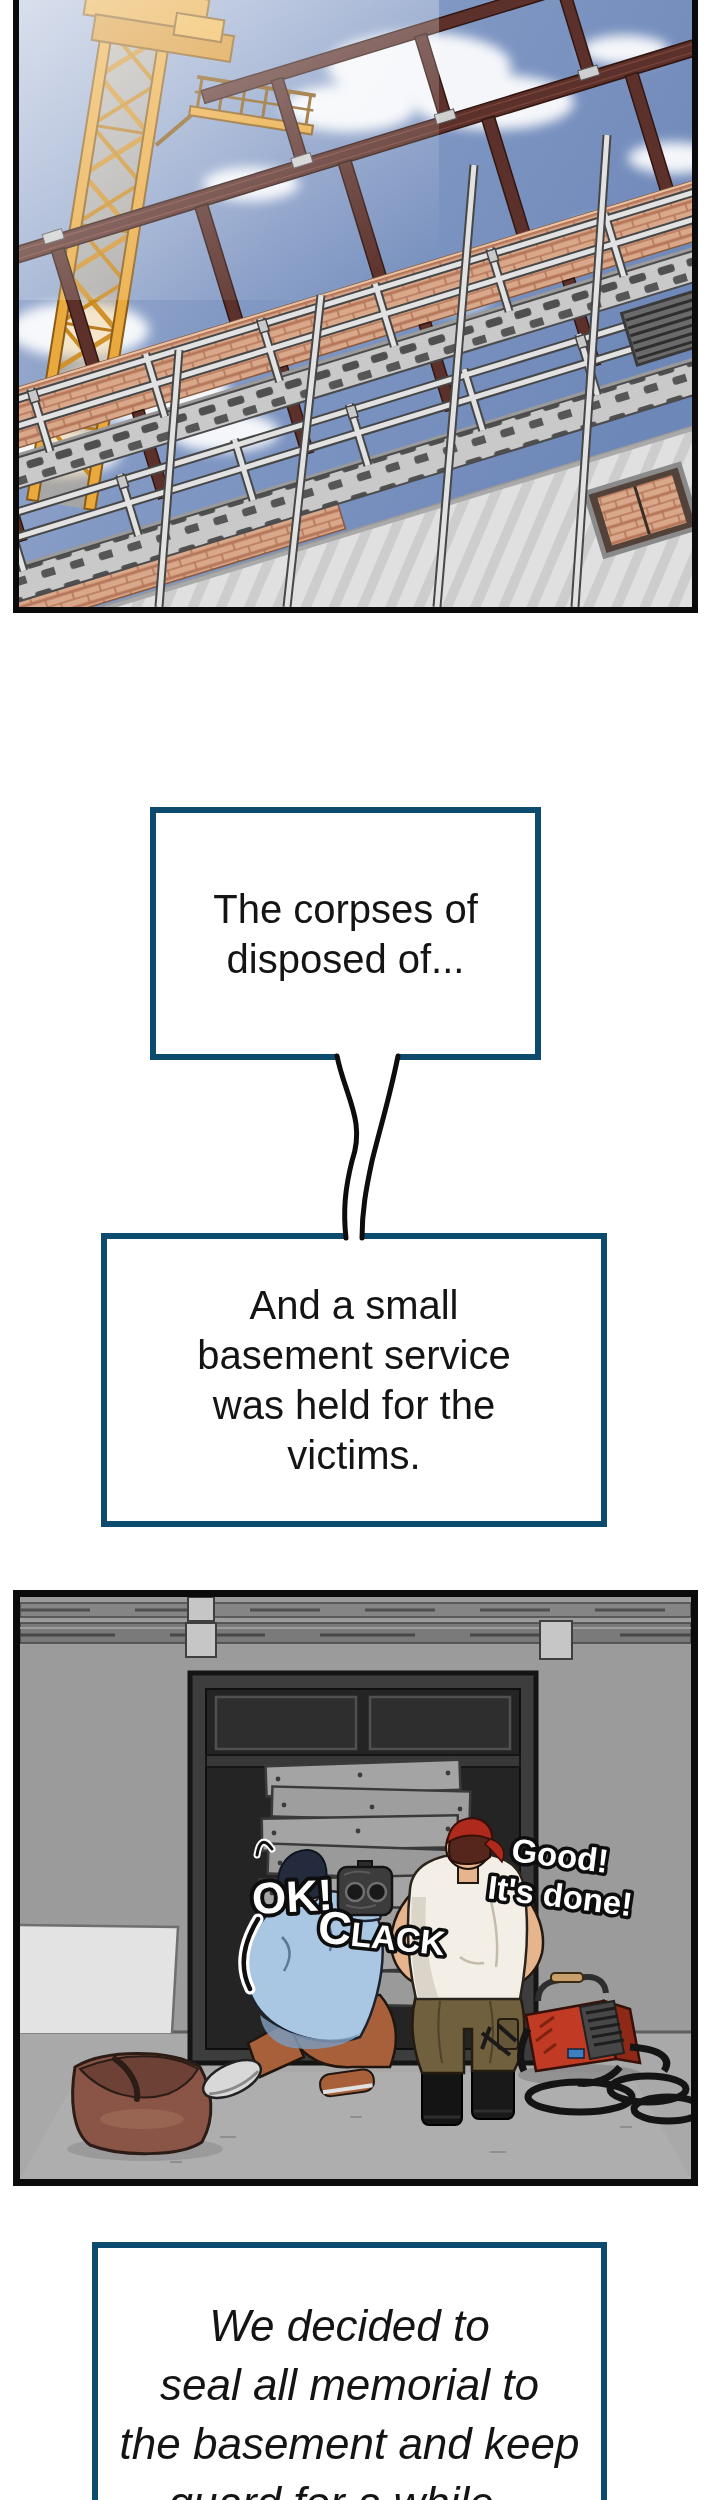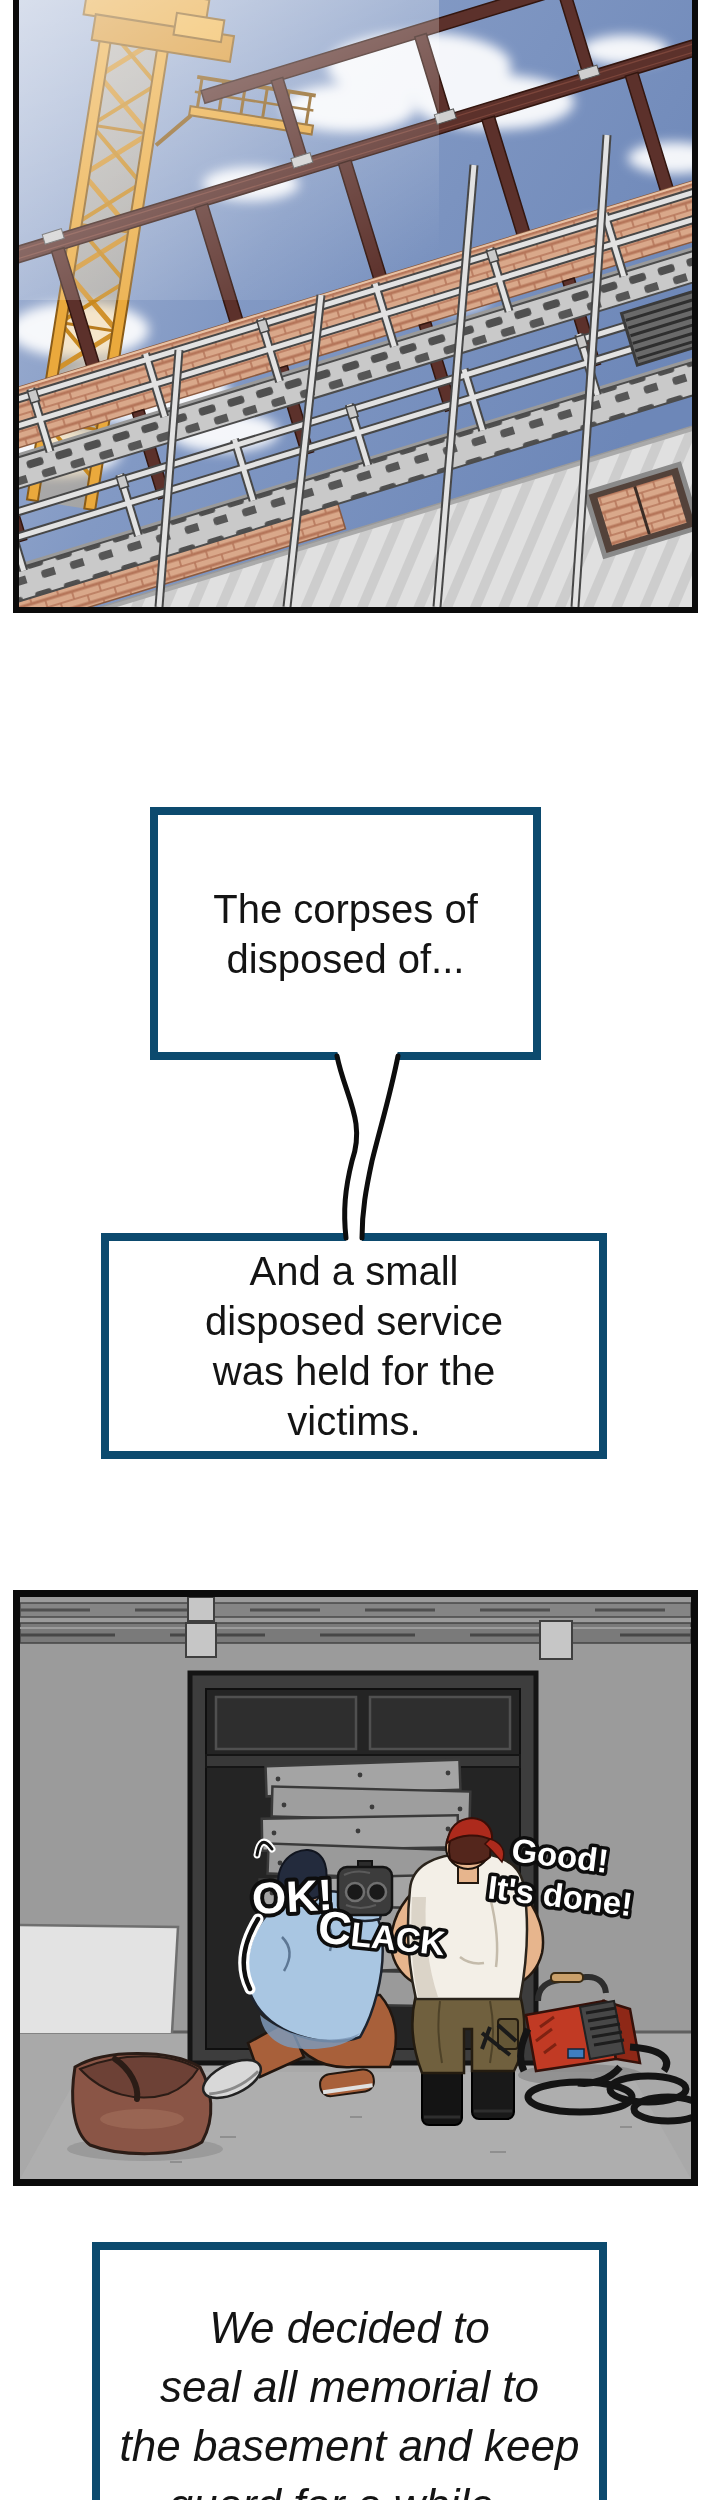--- a/index.html
+++ b/index.html
@@ -5,25 +5,25 @@
   html,body{margin:0;padding:0;background:#ffffff;}
   body{width:720px;height:2500px;position:relative;overflow:hidden;
        font-family:"Liberation Sans",sans-serif;}
   .panel{position:absolute;box-sizing:border-box;background:#fff;}
   #panel1{left:13px;top:0;width:685px;height:613px;
           border-left:6px solid #0b0b0b;border-right:6px solid #0b0b0b;
           border-bottom:6px solid #0b0b0b;}
   #panel2{left:13px;top:1590px;width:685px;height:596px;border:7px solid #0b0b0b;}
   #panel1 svg,#panel2 svg{display:block;}
   .speech{position:absolute;box-sizing:border-box;background:#fff;
-          border:8px solid #0c4a6e;z-index:2;display:flex;flex-direction:column;
+          border:6px solid #0c4a6e;z-index:2;display:flex;flex-direction:column;
           justify-content:center;align-items:center;text-align:center;}
   .speech p{margin:0;color:#141414;font-size:40px;line-height:50px;font-weight:400;}
   #bubble1{left:150px;top:807px;width:391px;height:253px;}
-  #bubble2{left:101px;top:1233px;width:506px;height:226px;}
+  #bubble2{left:101px;top:1233px;width:506px;height:294px;}
   #caption3{left:92px;top:2242px;width:515px;height:280px;justify-content:flex-start;
             padding-top:48px;}
   #caption3 p{font-size:44px;line-height:59px;font-style:italic;}
   #tail{position:absolute;left:296px;top:1046px;z-index:3;}
   .sfx{font-family:"Liberation Sans",sans-serif;font-weight:bold;}
 </style>
 </head>
 <body>
 
 <div id="panel1" class="panel">
@@ -220,21 +220,21 @@
 </div>
 
 <svg id="tail" width="120" height="202" viewBox="0 0 120 202">
   <path d="M41,4 C49,48 70,75 56,115 C49,143 47,165 50,196 L66,196 C66,165 70,143 76,115 C86,75 94,48 102,4 Z" fill="#ffffff"></path>
   <path d="M41,10 C49,50 70,75 56,115 C49,143 47,165 50,192" fill="none" stroke="#0d0d0d" stroke-width="5" stroke-linecap="round"></path>
   <path d="M102,10 C94,50 86,75 76,115 C70,143 66,165 66,192" fill="none" stroke="#0d0d0d" stroke-width="5" stroke-linecap="round"></path>
 </svg>
 
 <div id="bubble2" class="speech">
   <p>And a small</p>
-  <p>disposed service</p>
+  <p>basement service</p>
   <p>was held for the</p>
   <p>victims.</p>
 </div>
 
 <div id="panel2" class="panel">
 <svg width="671" height="582" viewBox="0 0 671 582">
 
   <g>
     <rect x="0" y="0" width="671" height="582" fill="#9b9b9b"></rect>
     <rect x="0" y="6" width="671" height="14" fill="#858585" stroke="#4a4a4a" stroke-width="1.5"></rect>

